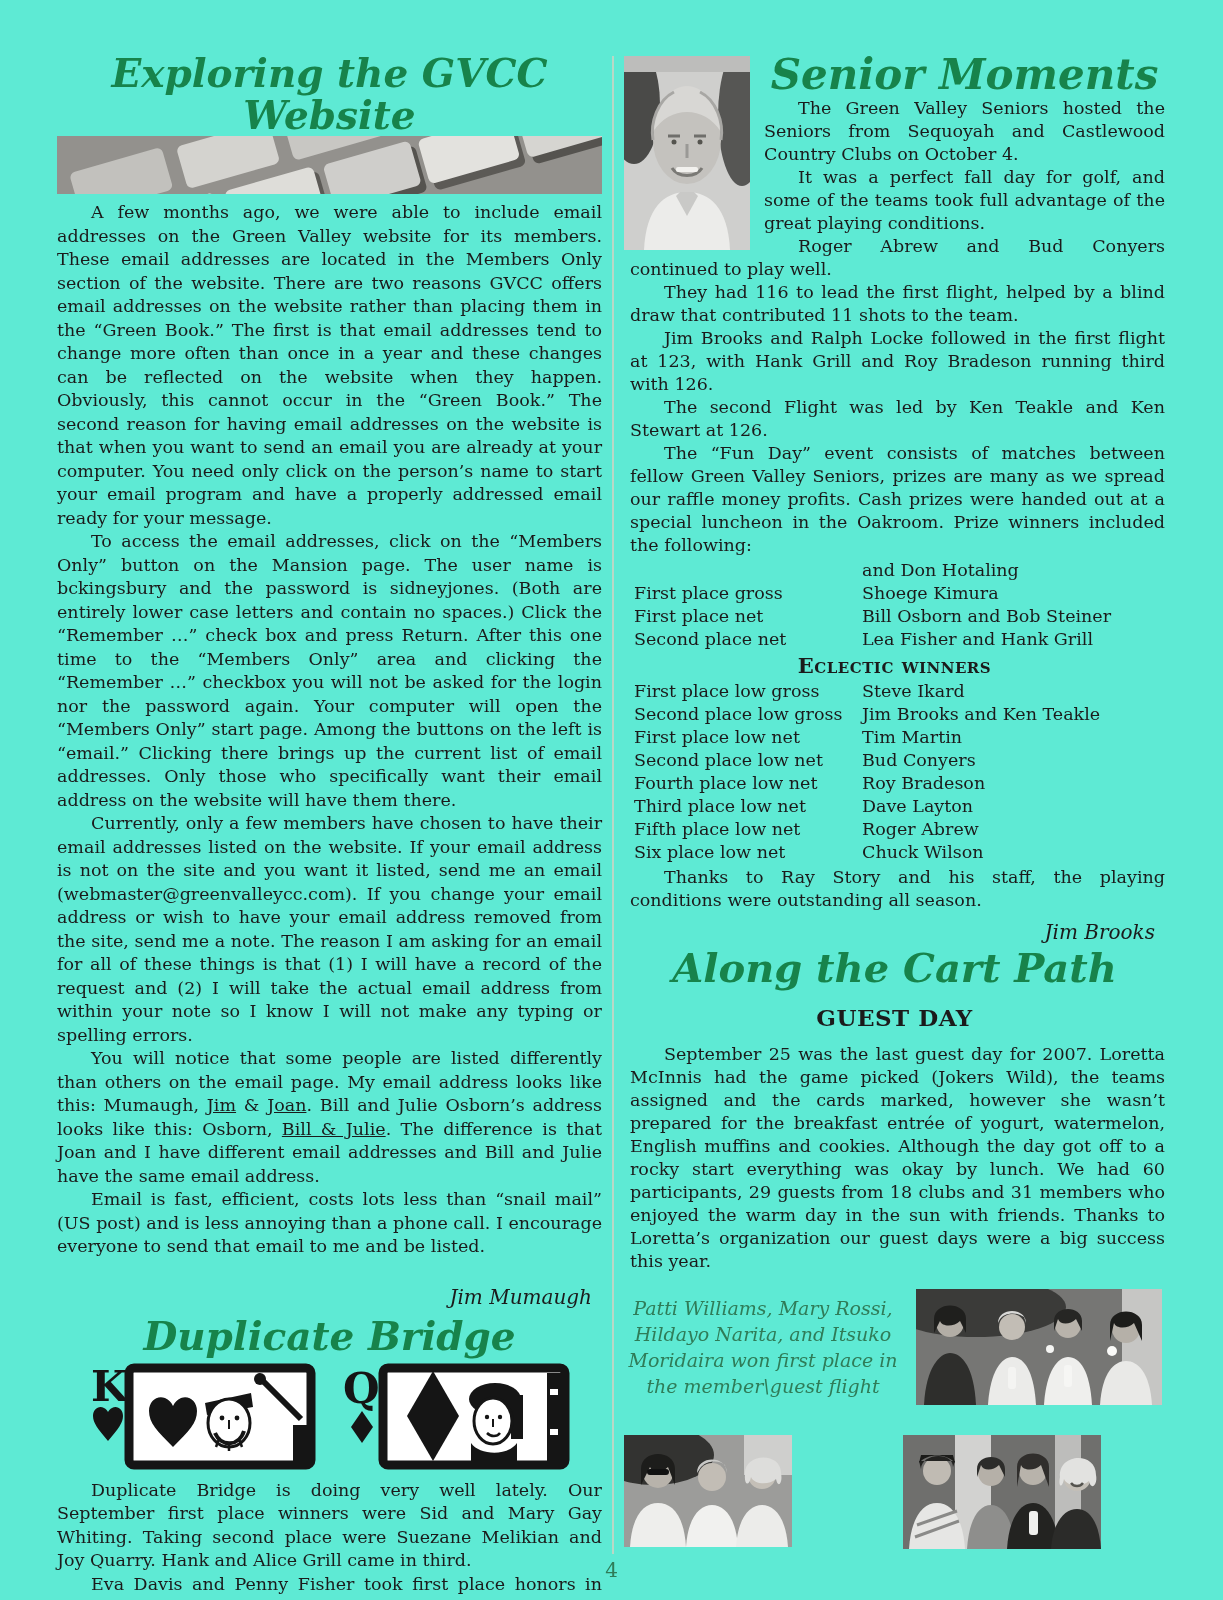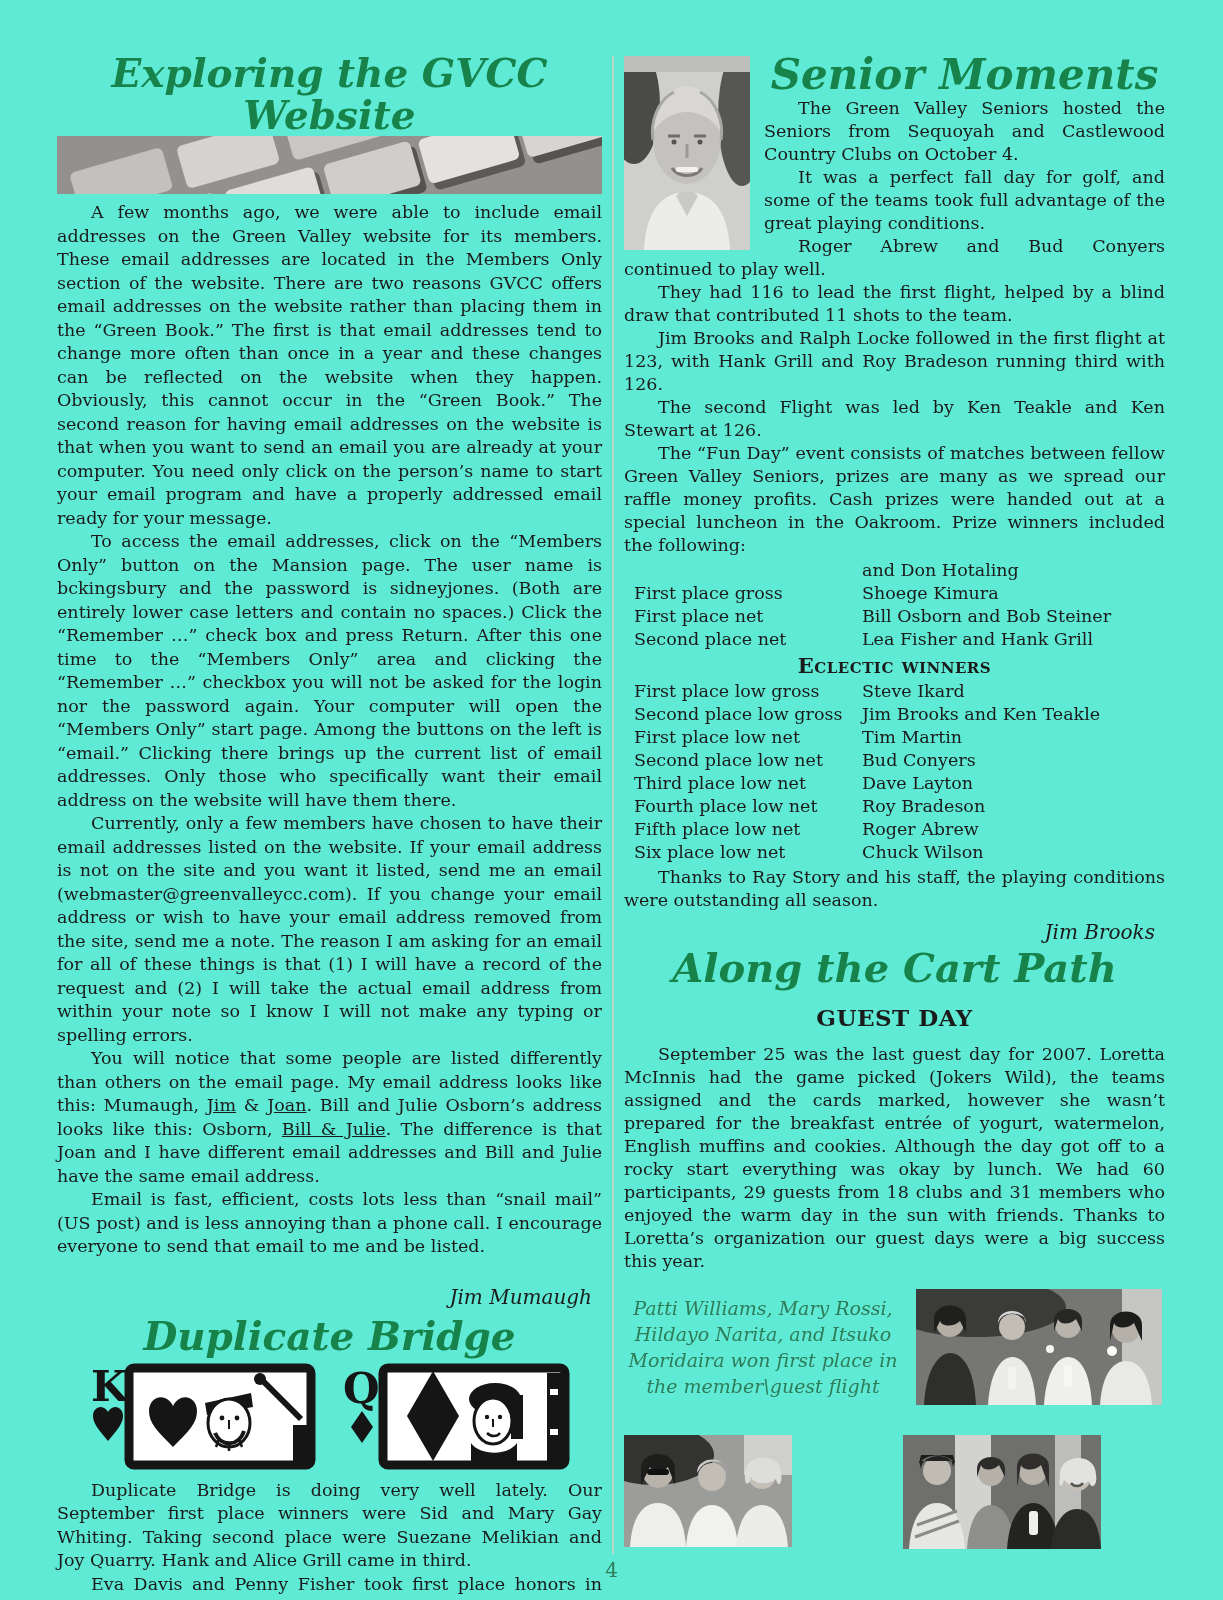--- a/index.html
+++ b/index.html
@@ -17,21 +17,21 @@
   h1.green-title {
     color:var(--green,#17834b); font-style:italic; font-weight:bold;
     margin:0; text-align:center; line-height:1.08; letter-spacing:0px;
   }
   .t-exploring { font-size:39px; margin-bottom:8px; }
   .t-senior    { font-size:42px; margin-bottom:4px; }
   .t-bridge    { font-size:39px; margin:30px 0 6px; }
   .t-cartpath  { font-size:40px; margin:4px 0 2px; }
 
   p.body { margin:0; font-size:17.5px; line-height:23.5px; text-align:justify; text-indent:34px; }
-  .col-right p.body { line-height:23px; }
+  .col-right p.body { line-height:23px;padding-left:6px; }
 
   .underl { text-decoration:underline; }
 
   .signature { text-align:right; font-style:italic; font-size:20px; padding-right:10px; }
   .sig-mumaugh { margin:26px 0 6px; }
   .sig-brooks  { margin:8px 0 2px; }
 
   figure { margin:0; }
   .fig-keyboard svg { display:block; width:545px; height:58px; margin:0 0 7px; }
   .fig-portrait { float:left; width:126px; height:194px; margin:4px 14px 4px 0; }
@@ -227,26 +227,26 @@
       </div>
       <div class="w-row">
         <span class="w-label">First place low net</span>
         <span class="w-name">Tim Martin</span>
       </div>
       <div class="w-row">
         <span class="w-label">Second place low net</span>
         <span class="w-name">Bud Conyers</span>
       </div>
       <div class="w-row">
+        <span class="w-label">Fourth place low net</span>
+        <span class="w-name">Roy Bradeson</span>
+      </div>
+      <div class="w-row">
         <span class="w-label">Third place low net</span>
         <span class="w-name">Dave Layton</span>
-      </div>
-      <div class="w-row">
-        <span class="w-label">Fourth place low net</span>
-        <span class="w-name">Roy Bradeson</span>
       </div>
       <div class="w-row">
         <span class="w-label">Fifth place low net</span>
         <span class="w-name">Roger Abrew</span>
       </div>
       <div class="w-row">
         <span class="w-label">Six place low net</span>
         <span class="w-name">Chuck Wilson</span>
       </div>
     </div>

